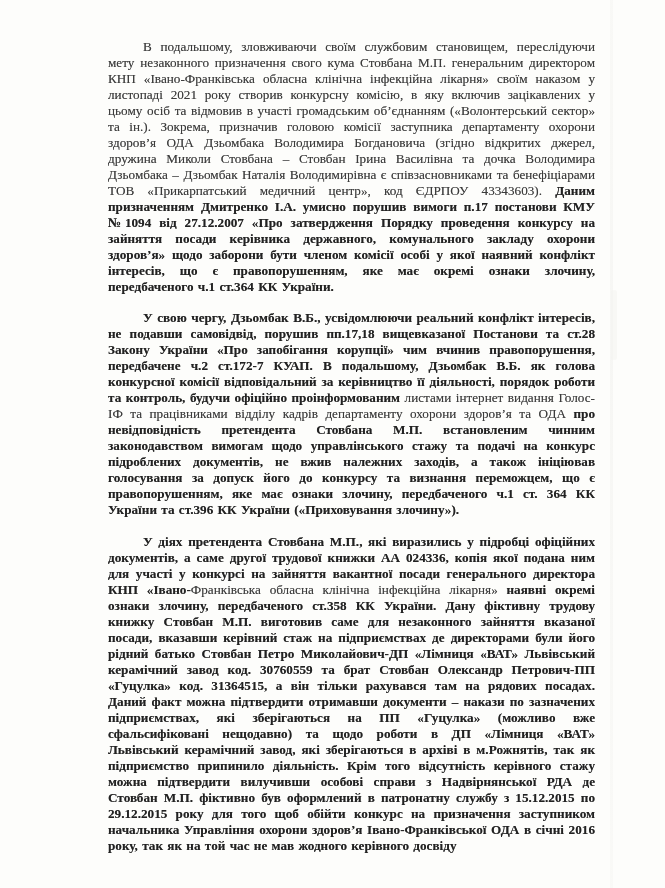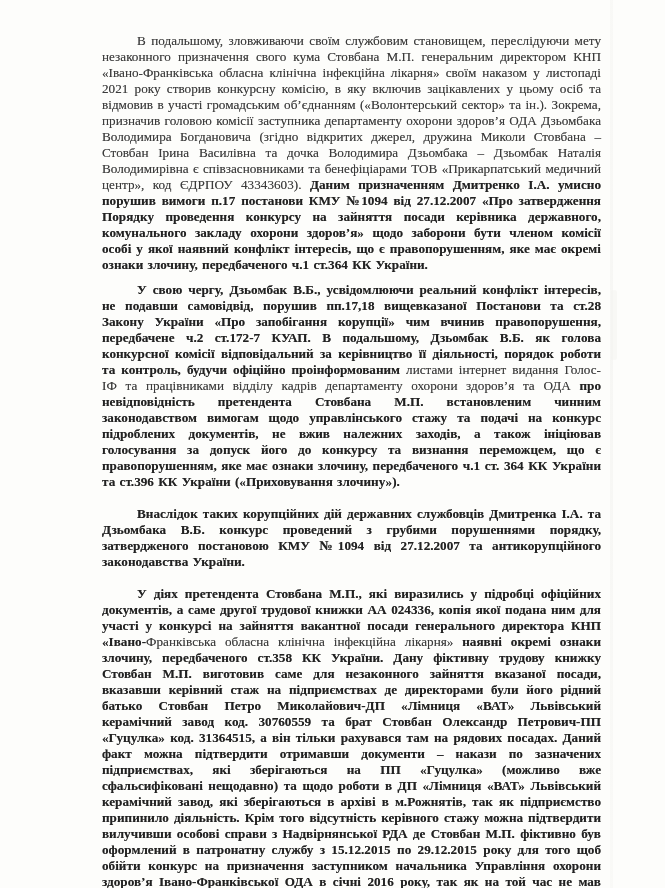--- a/index.html
+++ b/index.html
@@ -21,21 +21,21 @@
     top: 24px;
     width: 517px;
     font-size: 13.2px;
     line-height: 16px;
     text-align: justify;
     color: var(--text-color, #3c3c3c);
     text-shadow: 0 0 0.5px rgba(70,70,70,0.55);
     word-spacing: 1px;
   }
   .text-block p {
-    margin: 9px;
+    margin: 15px;
     text-indent: 35px;
   }
   .text-block p.gap-before {
     margin-top: 16px;
   }
   .seg-bold {
     font-weight: bold;
     color: var(--bold-color, #222222);
   }
   .seg-regular {
@@ -66,16 +66,15 @@
 </style>
 </head>
 <body>
 
 <div class="page" style="--page-bg: #fdfdfb; --text-color: #3c3c3c; --bold-color: #222222;">
   <div class="scan-edge"></div>
   <div class="scan-smudge"></div>
   <div class="text-block">
       <p><span class="seg-regular">В подальшому, зловживаючи своїм службовим становищем, переслідуючи мету незаконного призначення свого кума Стовбана М.П. генеральним директором КНП «Івано-Франківська обласна клінічна інфекційна лікарня» своїм наказом у листопаді 2021 року створив конкурсну комісію, в яку включив зацікавлених у цьому осіб та відмовив в участі громадським об’єднанням («Волонтерський сектор» та ін.). Зокрема, призначив головою комісії заступника департаменту охорони здоров’я ОДА Дзьомбака Володимира Богдановича (згідно відкритих джерел, дружина Миколи Стовбана – Стовбан Ірина Василівна та дочка Володимира Дзьомбака – Дзьомбак Наталія Володимирівна є співзасновниками та бенефіціарами ТОВ «Прикарпатський медичний центр», код ЄДРПОУ 43343603). </span><span class="seg-bold">Даним призначенням Дмитренко І.А. умисно порушив вимоги п.17 постанови КМУ №1094 від 27.12.2007 «Про затвердження Порядку проведення конкурсу на зайняття посади керівника державного, комунального закладу охорони здоров’я» щодо заборони бути членом комісії особі у якої наявний конфлікт інтересів, що є правопорушенням, яке має окремі ознаки злочину, передбаченого ч.1 ст.364 КК України.</span></p>
       <p><span class="seg-bold">У свою чергу, Дзьомбак В.Б., усвідомлюючи реальний конфлікт інтересів, не подавши самовідвід, порушив пп.17,18 вищевказаної Постанови та ст.28 Закону України «Про запобігання корупції» чим вчинив правопорушення, передбачене ч.2 ст.172-7 КУАП. В подальшому, Дзьомбак В.Б. як голова конкурсної комісії відповідальний за керівництво її діяльності, порядок роботи та контроль, будучи офіційно проінформованим </span><span class="seg-regular">листами інтернет видання Голос-ІФ та працівниками відділу кадрів департаменту охорони здоров’я та ОДА </span><span class="seg-bold">про невідповідність претендента Стовбана М.П. встановленим чинним законодавством вимогам щодо управлінського стажу та подачі на конкурс підроблених документів, не вжив належних заходів, а також ініціював голосування за допуск його до конкурсу та визнання переможцем, що є правопорушенням, яке має ознаки злочину, передбаченого ч.1 ст. 364 КК України та ст.396 КК України («Приховування злочину»).</span></p>
-      <p class="gap-before"><span class="seg-bold">Внаслідок таких корупційних дій державних службовців Дмитренка І.А. та Дзьомбака В.Б. конкурс проведений з грубими порушеннями порядку, затвердженого постановою КМУ №1094 від 27.12.2007 та антикорупційного законодавства України.</span></p>
       <p class="gap-before"><span class="seg-bold">У діях претендента Стовбана М.П., які виразились у підробці офіційних документів, а саме другої трудової книжки АА 024336, копія якої подана ним для участі у конкурсі на зайняття вакантної посади генерального директора КНП «Івано-</span><span class="seg-regular">Франківська обласна клінічна інфекційна лікарня»</span><span class="seg-bold"> наявні окремі ознаки злочину, передбаченого ст.358 КК України. Дану фіктивну трудову книжку Стовбан М.П. виготовив саме для незаконного зайняття вказаної посади, вказавши керівний стаж на підприємствах де директорами були його рідний батько Стовбан Петро Миколайович-ДП «Лімниця «ВАТ» Львівський керамічний завод код. 30760559 та брат Стовбан Олександр Петрович-ПП «Гуцулка» код. 31364515, а він тільки рахувався там на рядових посадах. Даний факт можна підтвердити отримавши документи – накази по зазначених підприємствах, які зберігаються на ПП «Гуцулка» (можливо вже сфальсифіковані нещодавно) та щодо роботи в ДП «Лімниця «ВАТ» Львівський керамічний завод, які зберігаються в архіві в м.Рожнятів, так як підприємство припинило діяльність. Крім того відсутність керівного стажу можна підтвердити вилучивши особові справи з Надвірнянської РДА де Стовбан М.П. фіктивно був оформлений в патронатну службу з 15.12.2015 по 29.12.2015 року для того щоб обійти конкурс на призначення заступником начальника Управління охорони здоров’я Івано-Франківської ОДА в січні 2016 року, так як на той час не мав жодного керівного досвіду</span></p>
     </div>
 </div>
 
 </body></html>

